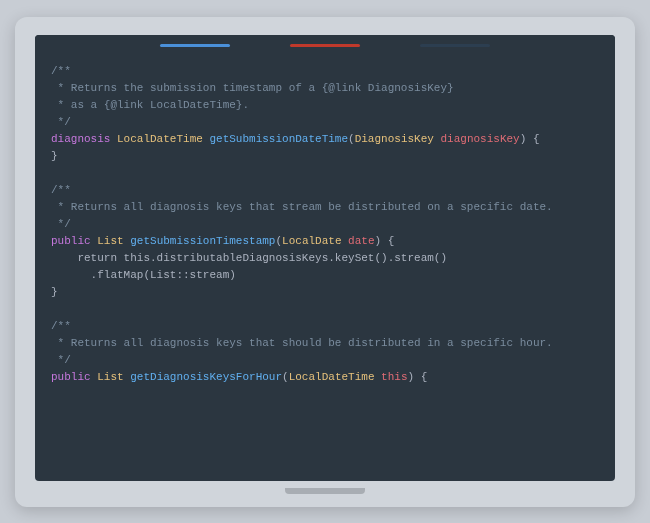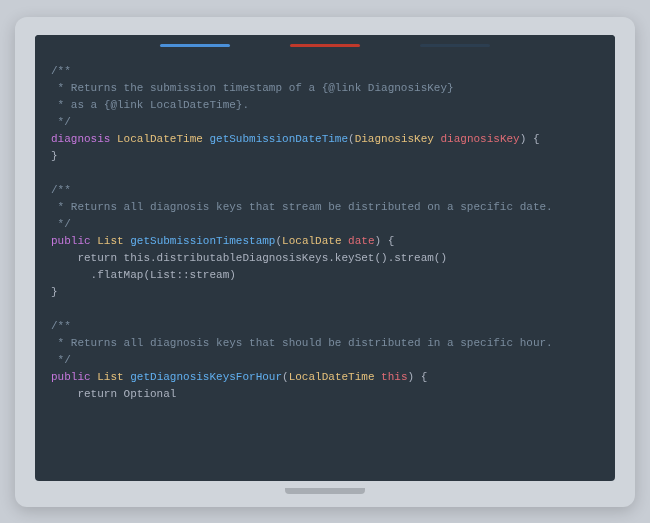--- a/index.html
+++ b/index.html
@@ -121,20 +121,19 @@
       <span class="code-line normal">    return this.distributableDiagnosisKeys.keySet().stream()</span>
       <span class="code-line normal">      .flatMap(List::stream)</span>
       <span class="code-line normal">}</span>
 
       <span class="code-line">&nbsp;</span>
 
       <span class="code-line comment">/**</span>
       <span class="code-line comment"> * Returns all diagnosis keys that should be distributed in a specific hour.</span>
       <span class="code-line comment"> */</span>
       <span class="code-line"><span class="keyword">public </span><span class="type">List </span><span class="method">getDiagnosisKeysForHour</span><span class="normal">(</span><span class="type">LocalDateTime </span><span class="param">this</span><span class="normal">) {</span></span>
-      <span class="code-line normal">    return Optional</span>
 
     </div>
   </div>
   <div class="bottom-bar">
     <div class="notch"></div>
   </div>
 </div>
 
 </body></html>

